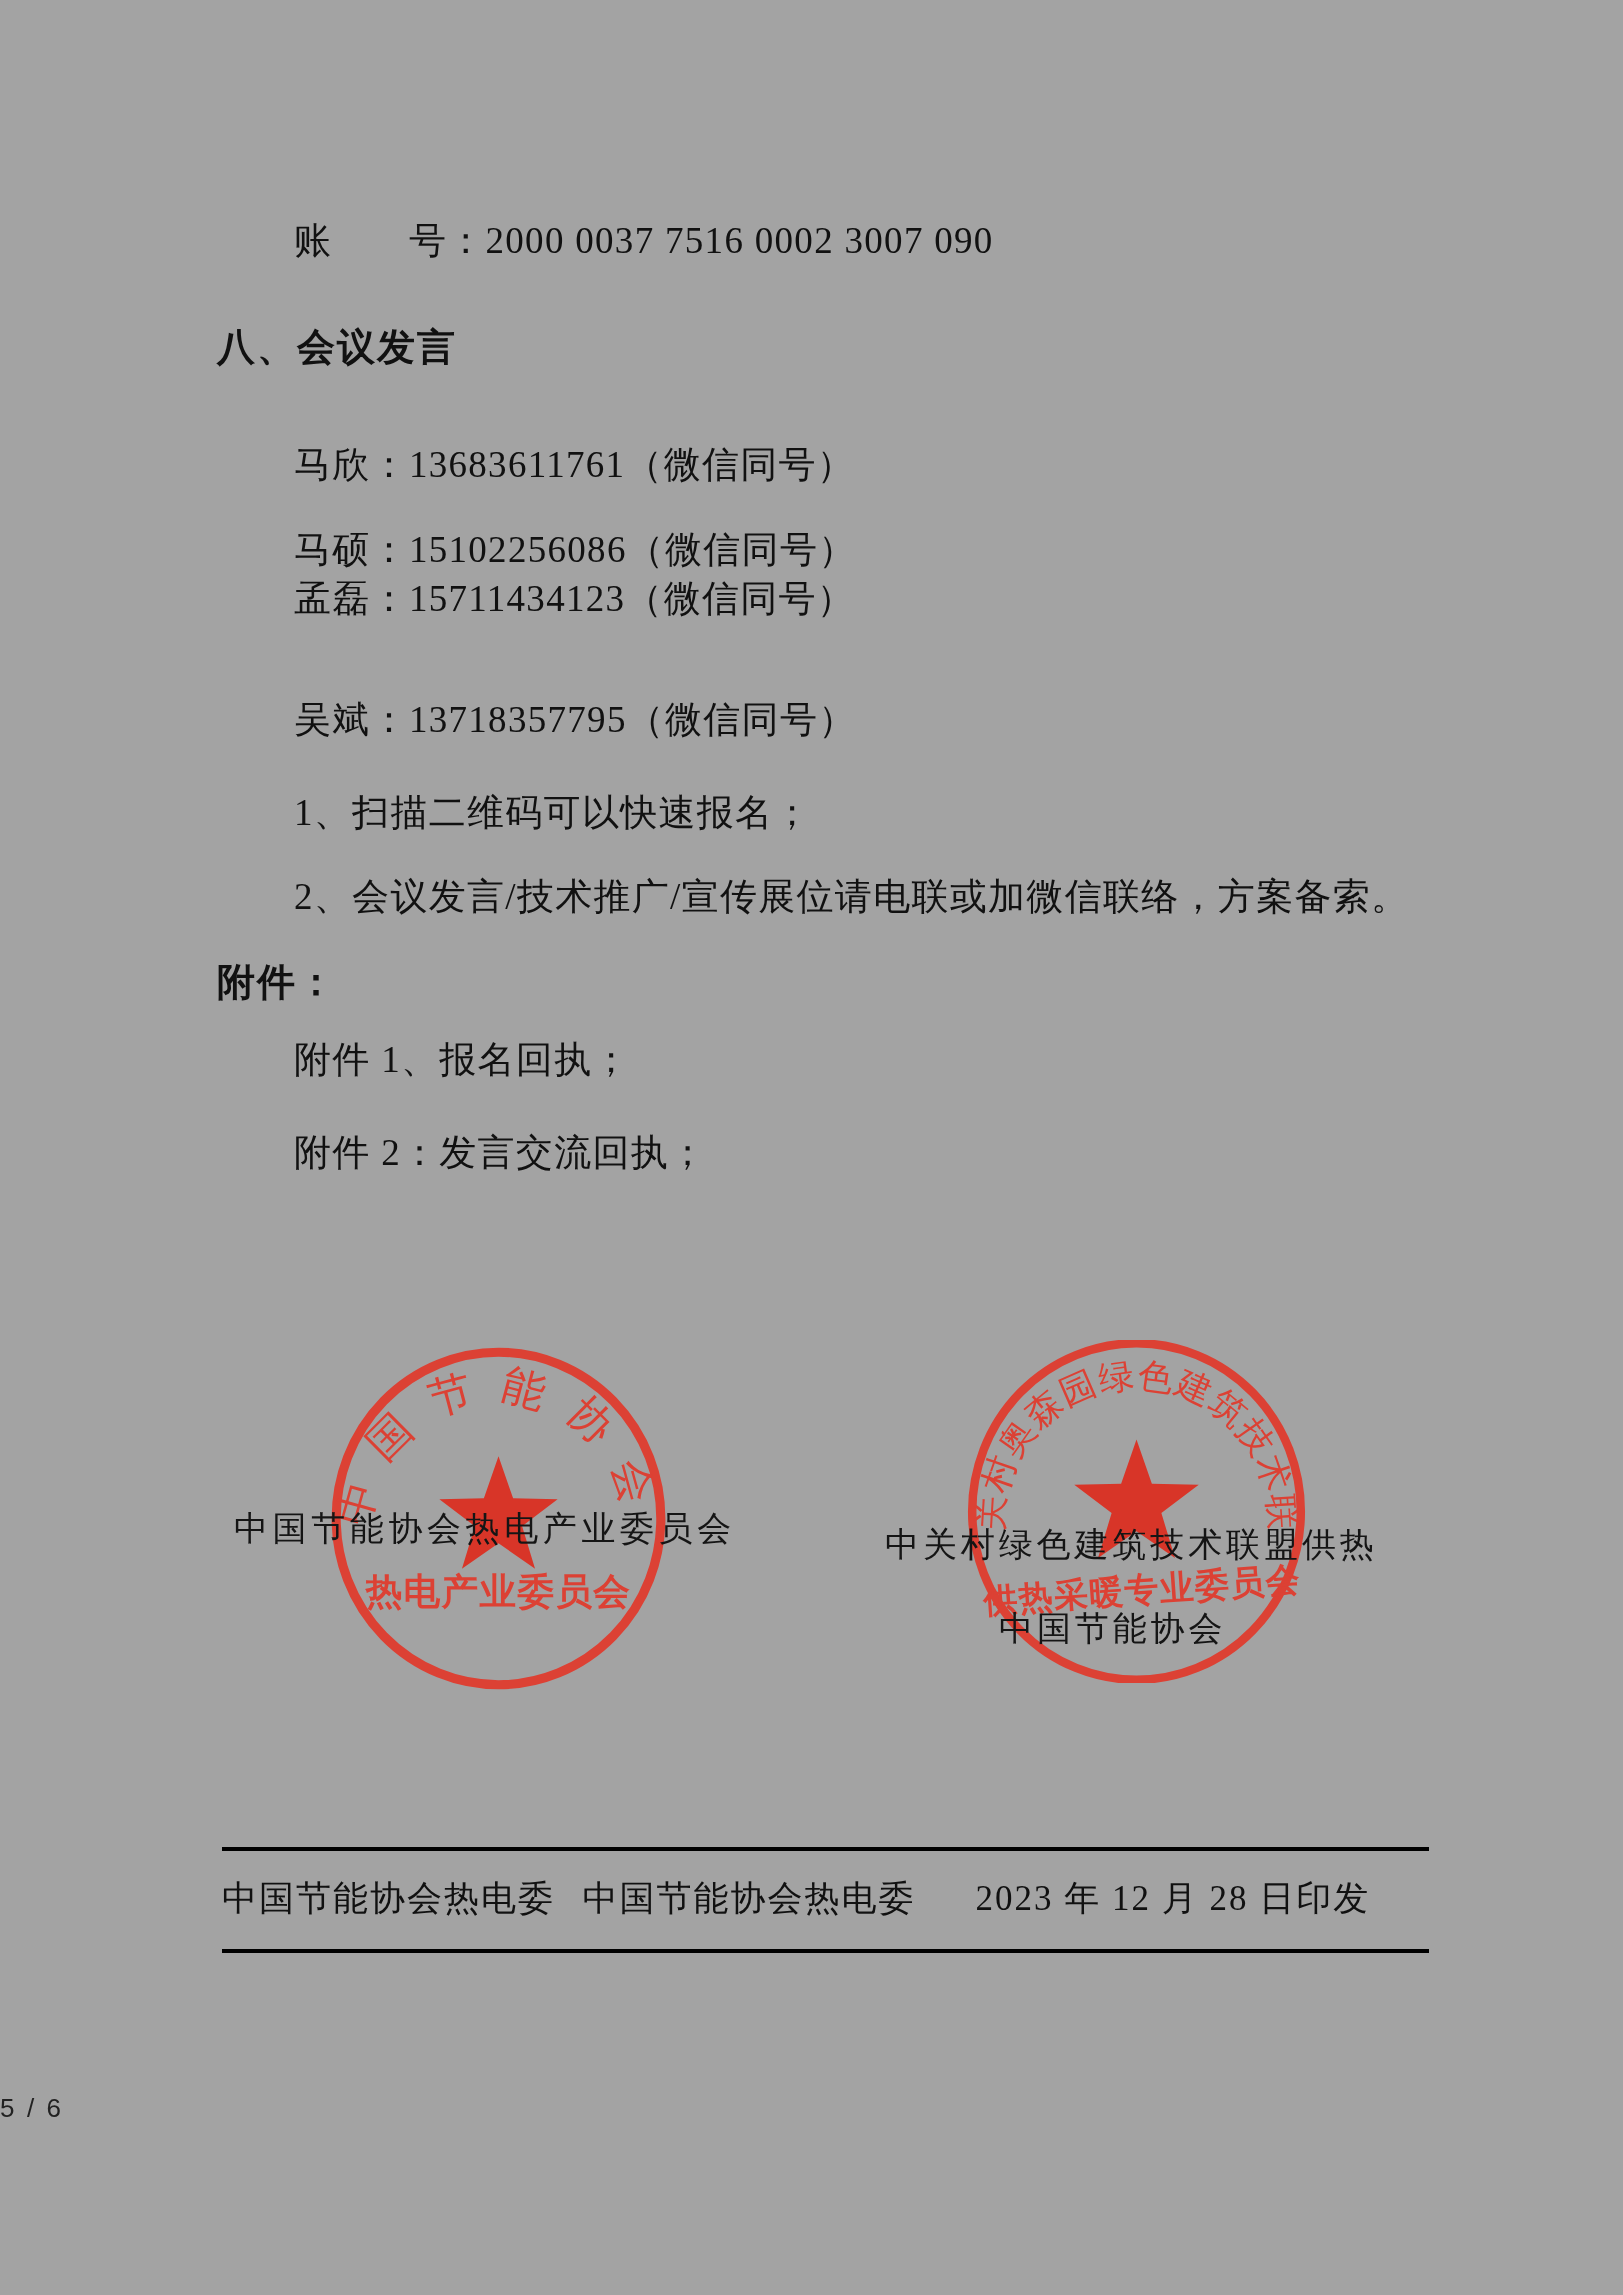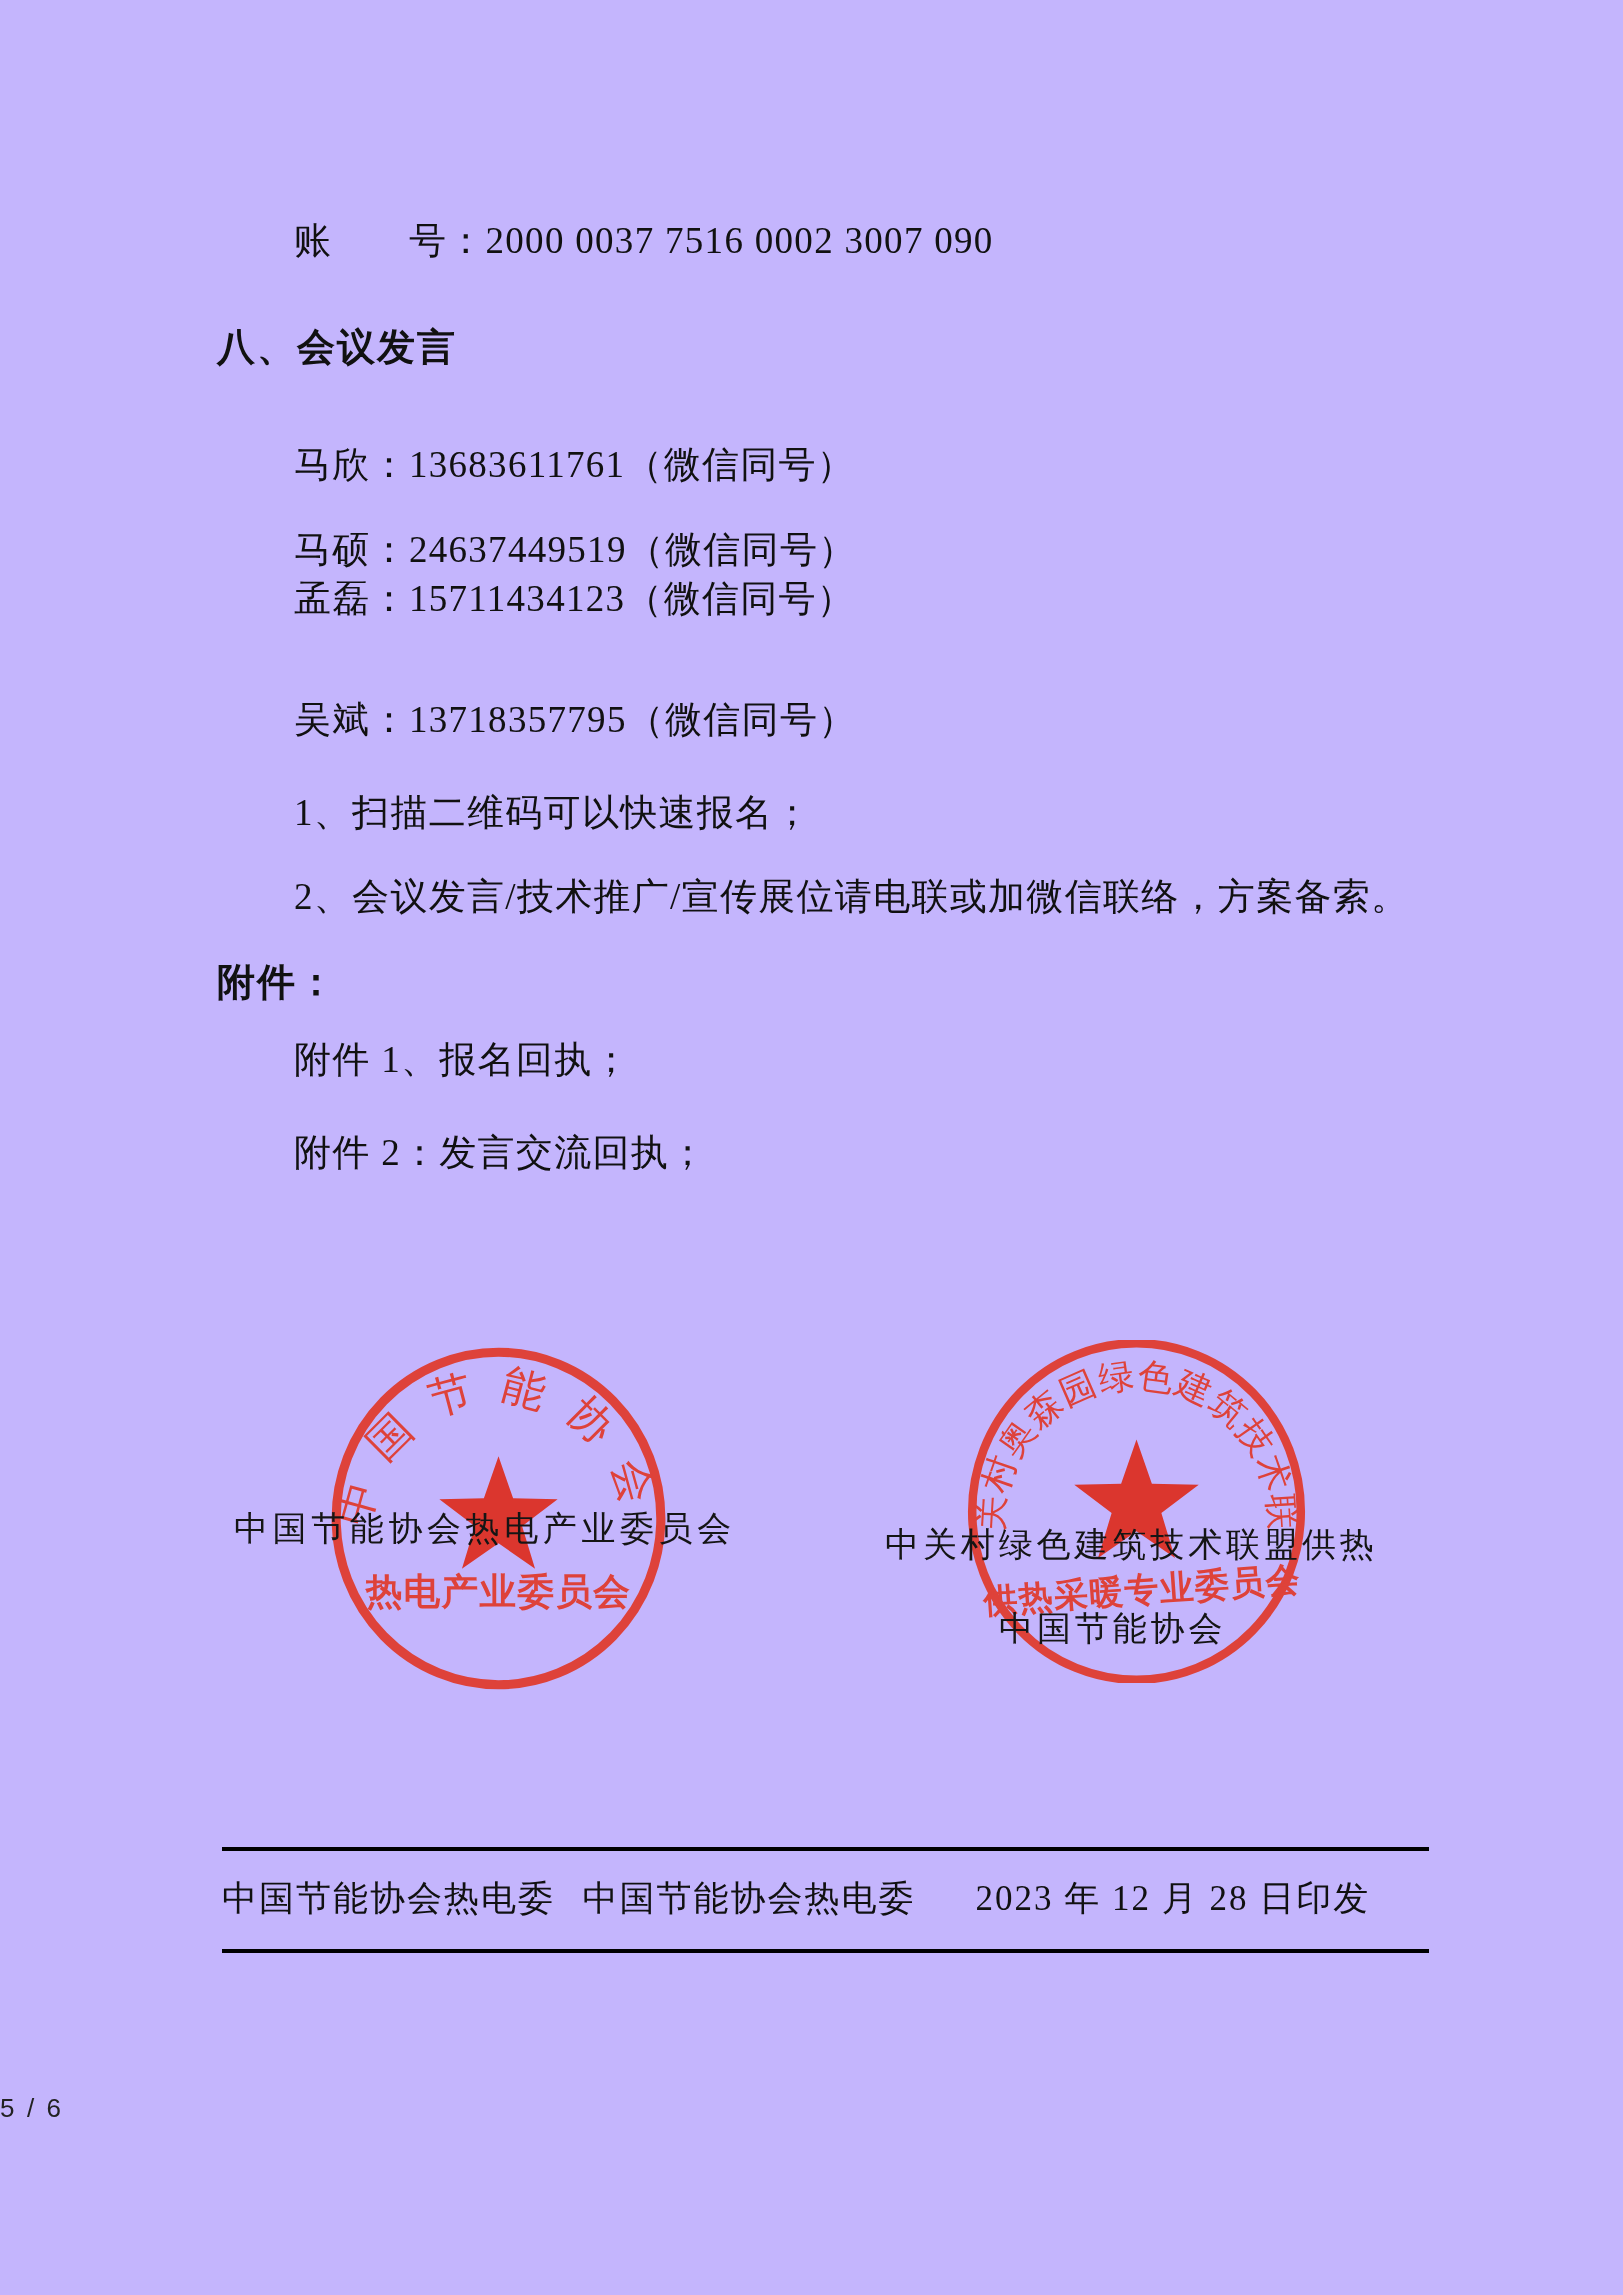--- a/index.html
+++ b/index.html
@@ -1,19 +1,19 @@
 <!DOCTYPE html>
 <html style="font-size:10.5px"><head>
 <meta charset="utf-8">
 <style>
   html,body{margin:0;padding:0;background:#ffffff;}
   .page{
     position:relative;
     width:1623px;height:2295px;
-    background:#c4b5fd;
+    background:#a3a3a3;
     font-family:"Liberation Serif","DejaVu Serif",serif;
     color:#111;
     overflow:hidden;
   }
   .abs{position:absolute;}
   .body-text{
     font-size:37px;
     white-space:nowrap;
     letter-spacing:1.3px;
   }
@@ -55,21 +55,21 @@
 </head>
 <body>
 
 <div class="page">
 
   <div class="abs body-text" style="left:294px;top:216px;">账　　号：2000 0037 7516 0002 3007 090</div>
 
   <div class="abs heading" style="left:217px;top:322px;">八、会议发言</div>
 
   <div class="abs body-text" style="left:294px;top:440px;">马欣：13683611761（微信同号）</div>
-  <div class="abs body-text" style="left:294px;top:525px;">马硕：24637449519（微信同号）</div>
+  <div class="abs body-text" style="left:294px;top:525px;">马硕：15102256086（微信同号）</div>
   <div class="abs body-text" style="left:294px;top:574px;">孟磊：15711434123（微信同号）</div>
   <div class="abs body-text" style="left:294px;top:695px;">吴斌：13718357795（微信同号）</div>
 
   <div class="abs body-text" style="left:294px;top:788px;">1、扫描二维码可以快速报名；</div>
   <div class="abs body-text" style="left:294px;top:872px;">2、会议发言/技术推广/宣传展位请电联或加微信联络，方案备索。</div>
 
   <div class="abs heading" style="left:217px;top:957px;">附件：</div>
   <div class="abs body-text" style="left:294px;top:1035px;">附件 1、报名回执；</div>
   <div class="abs body-text" style="left:294px;top:1128px;">附件 2：发言交流回执；</div>
 

